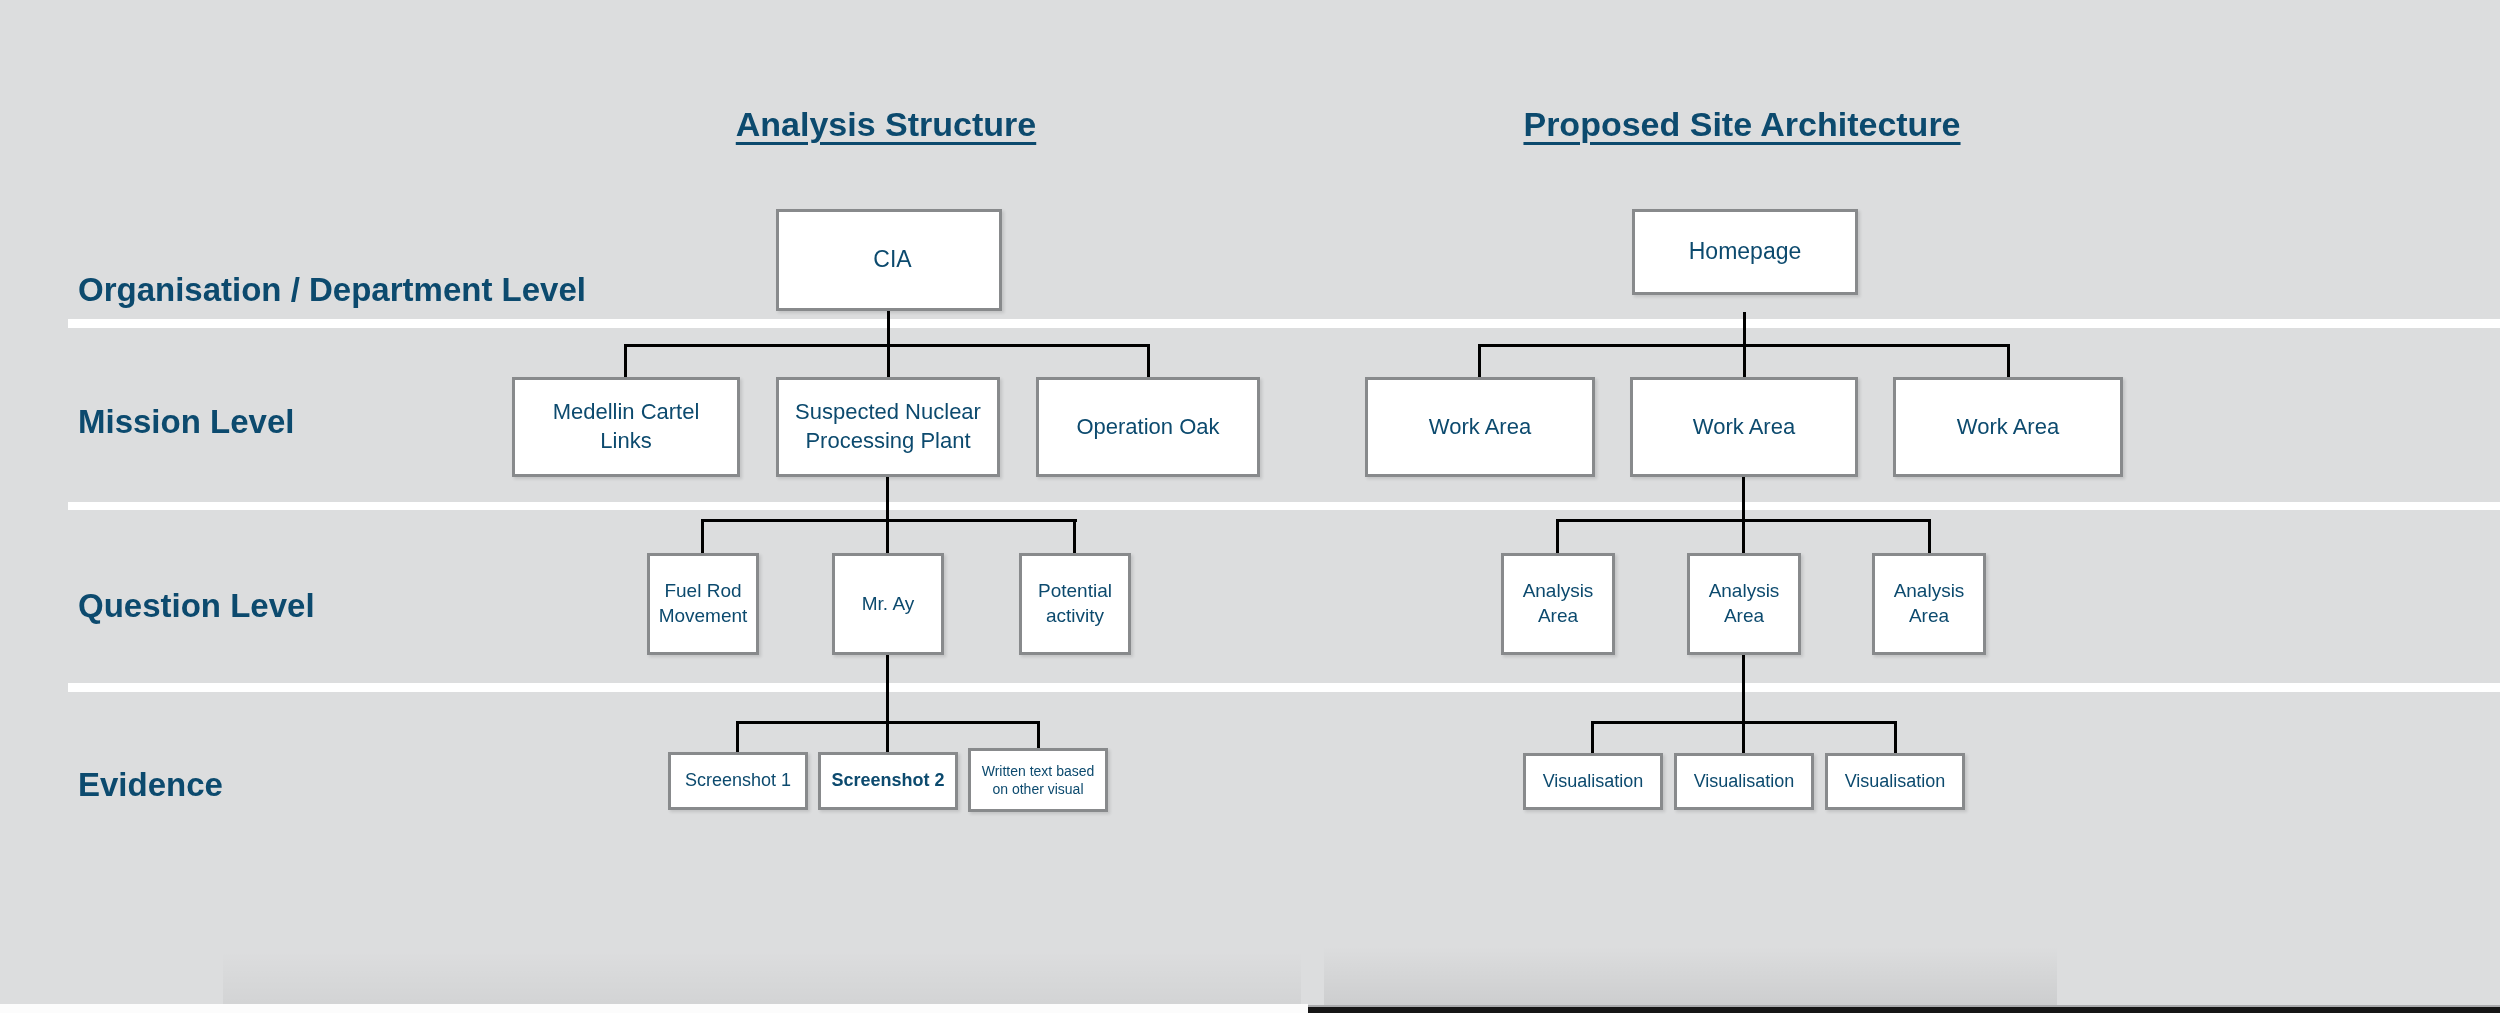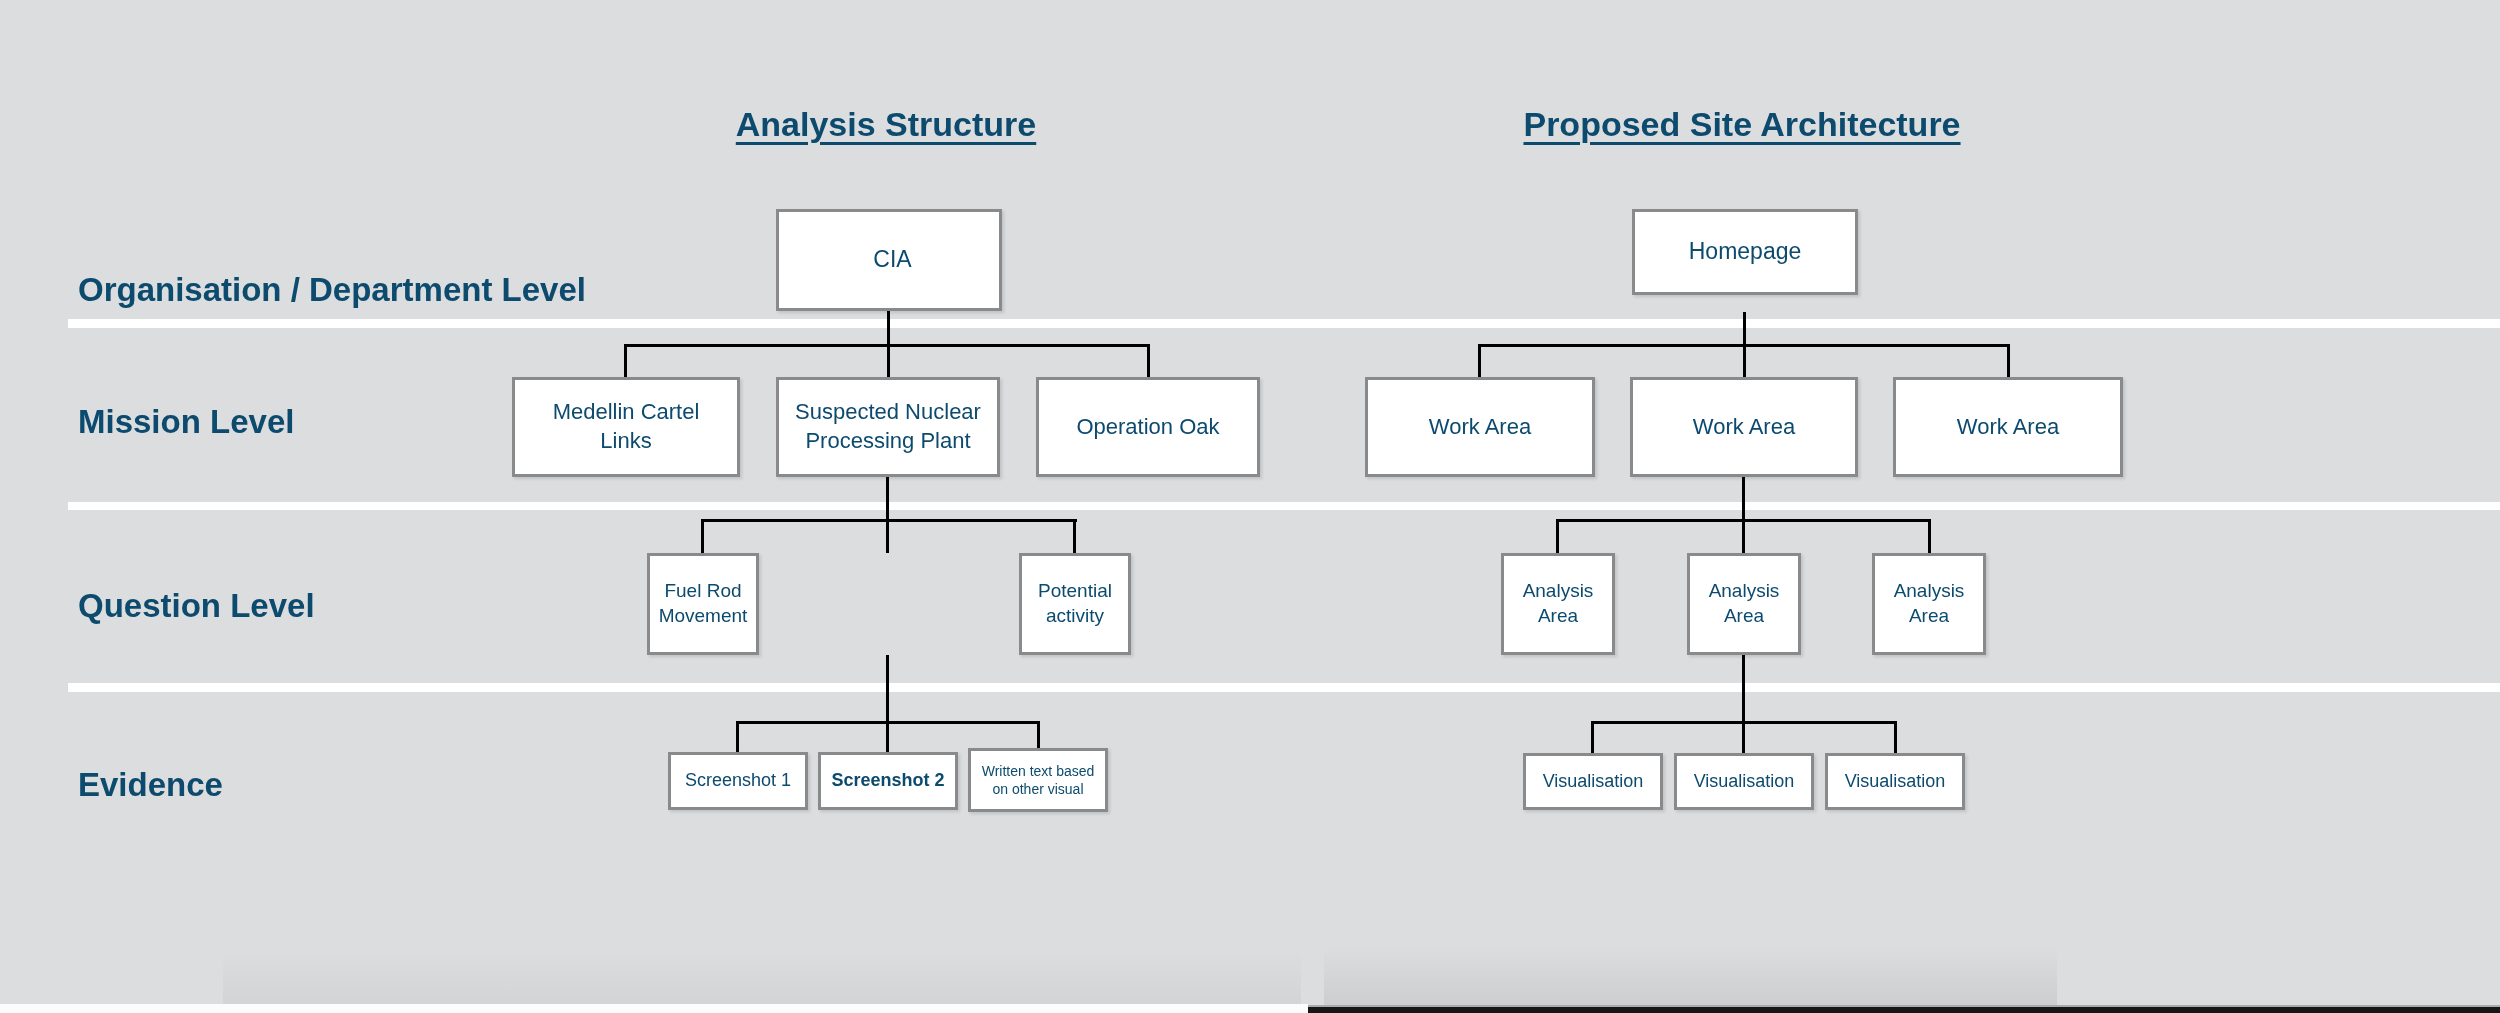--- a/index.html
+++ b/index.html
@@ -126,20 +126,23 @@
       <span>Suspected Nuclear
 Processing Plant</span>
     </div>
   <div class="node lvl2" id="n-oak">
       <span>Operation Oak</span>
     </div>
   <div class="node lvl3" id="n-fuel">
       <span>Fuel Rod
 Movement</span>
     </div>
+  <div class="node lvl3" id="n-mray">
+      <span>Mr. Ay</span>
+    </div>
   <div class="node lvl3" id="n-potential">
       <span>Potential
 activity</span>
     </div>
   <div class="node lvl4" id="n-ss1">
       <span>Screenshot 1</span>
     </div>
   <div class="node lvl4" id="n-ss2">
       <span>Screenshot 2</span>
     </div>

